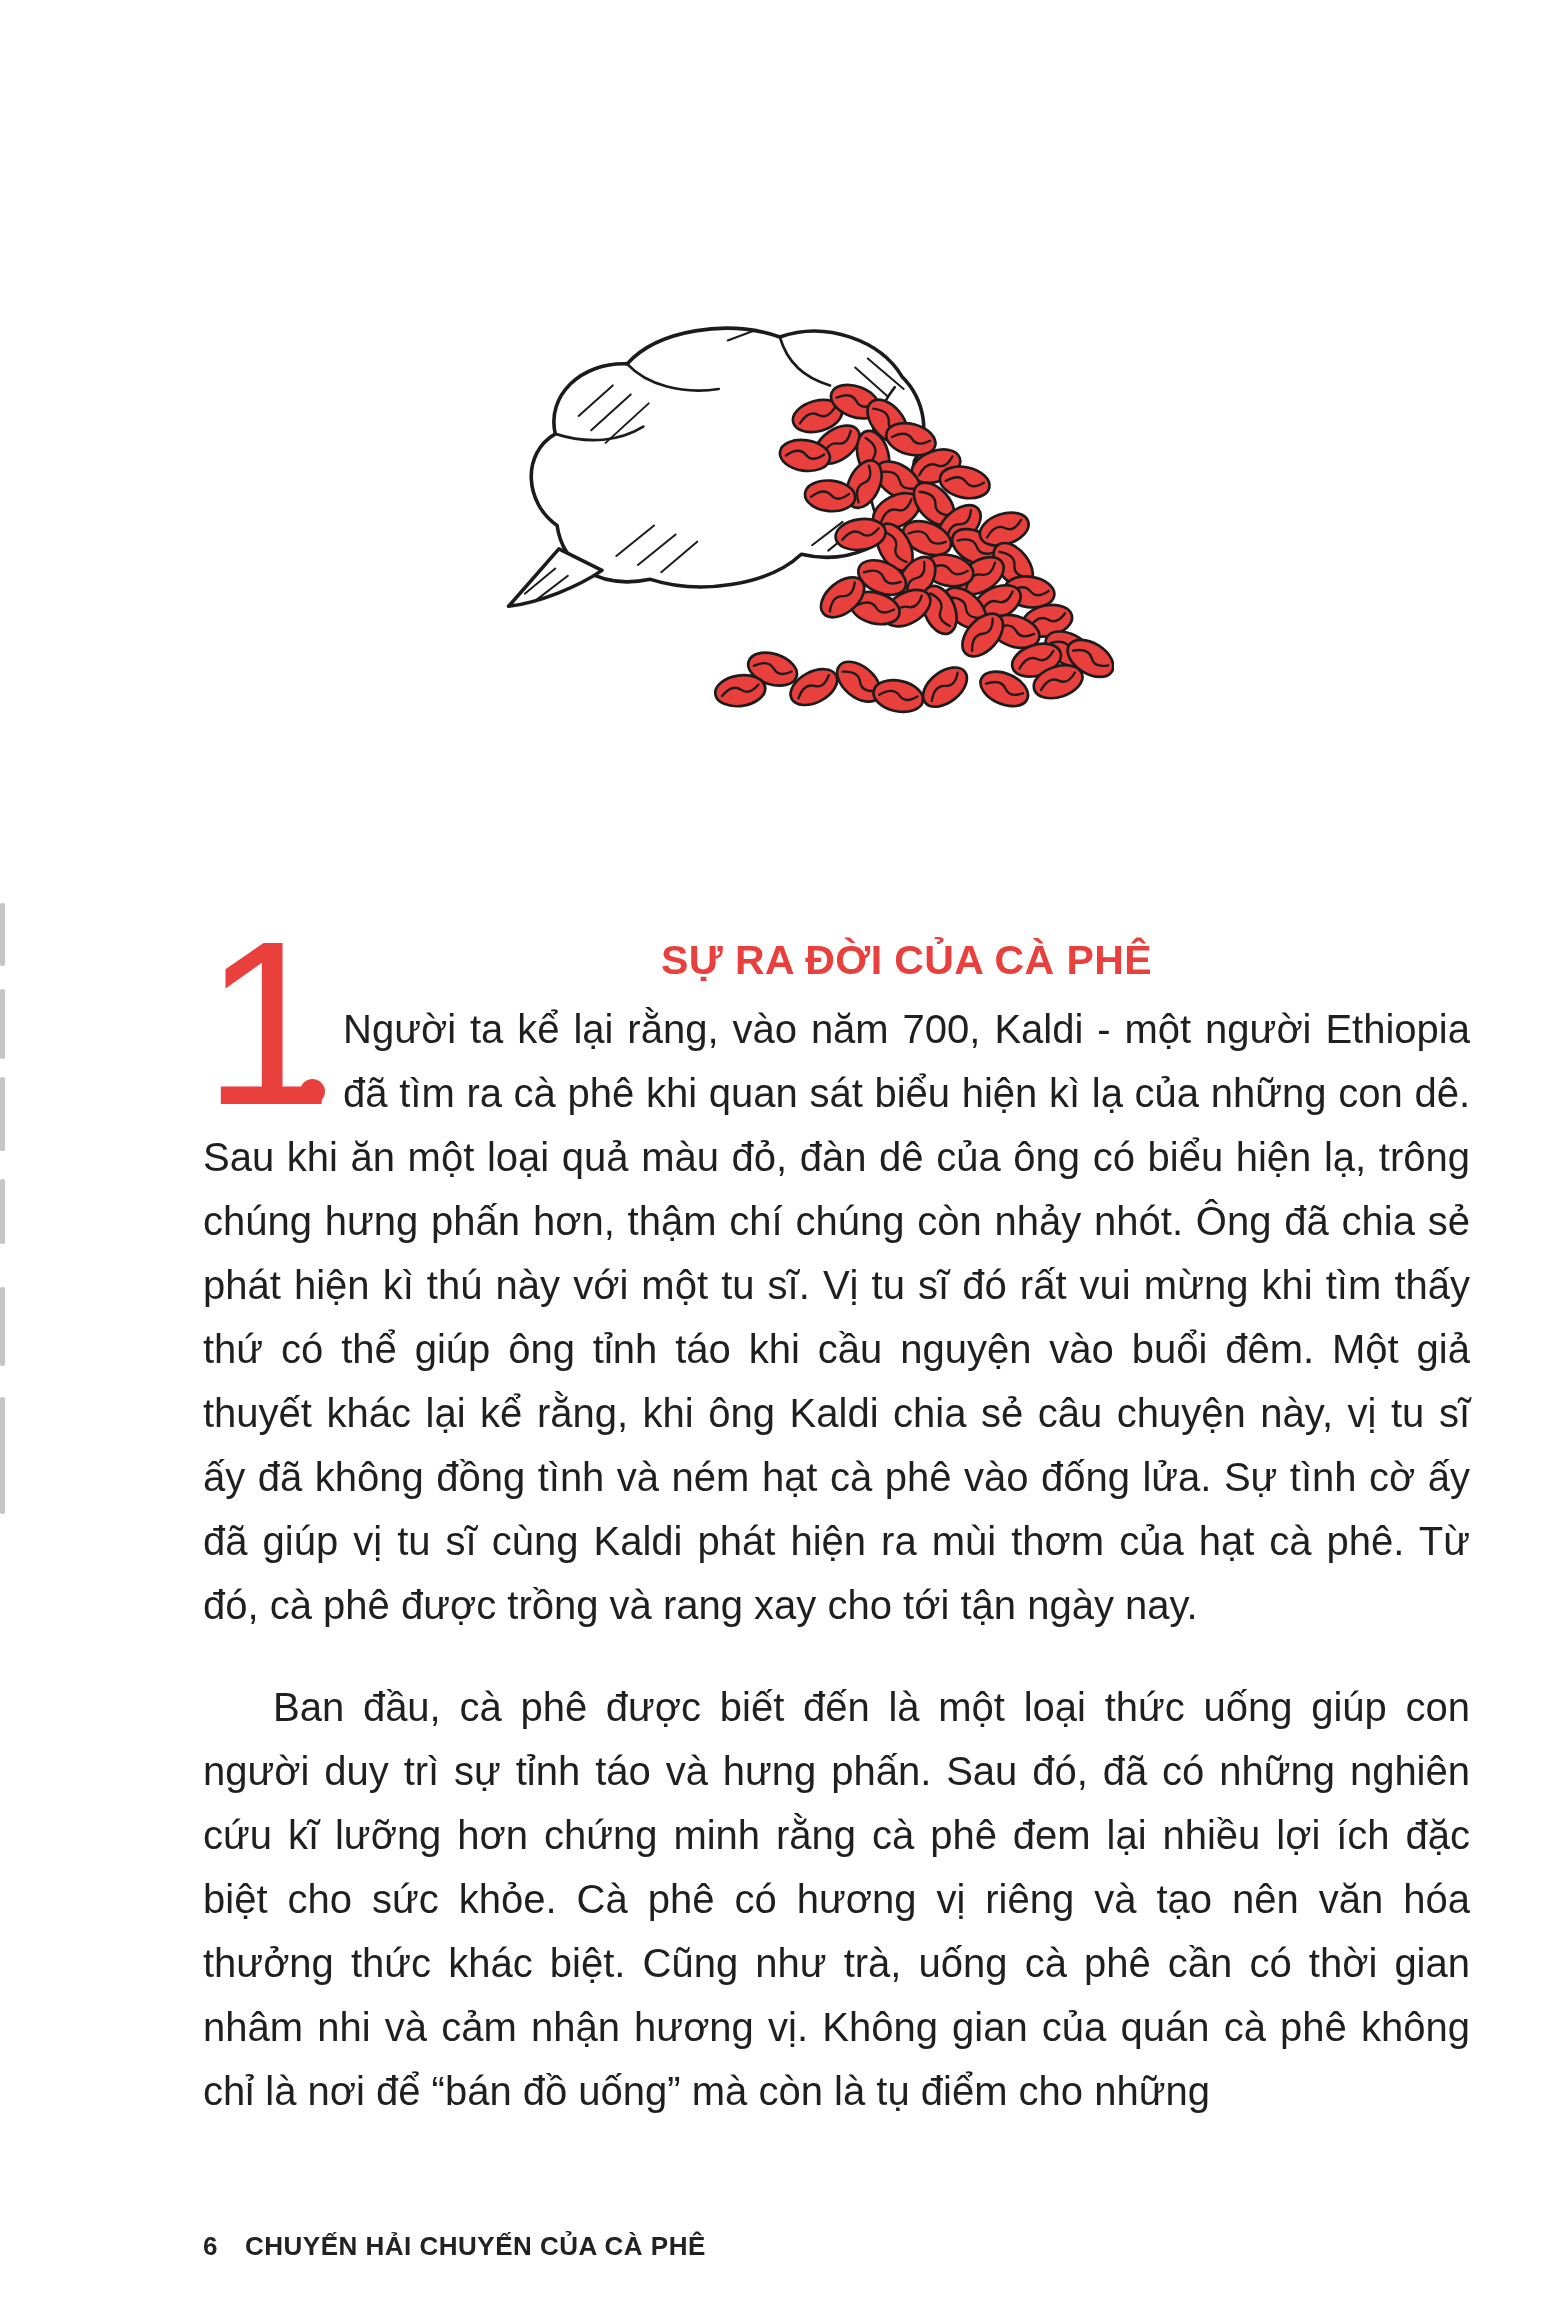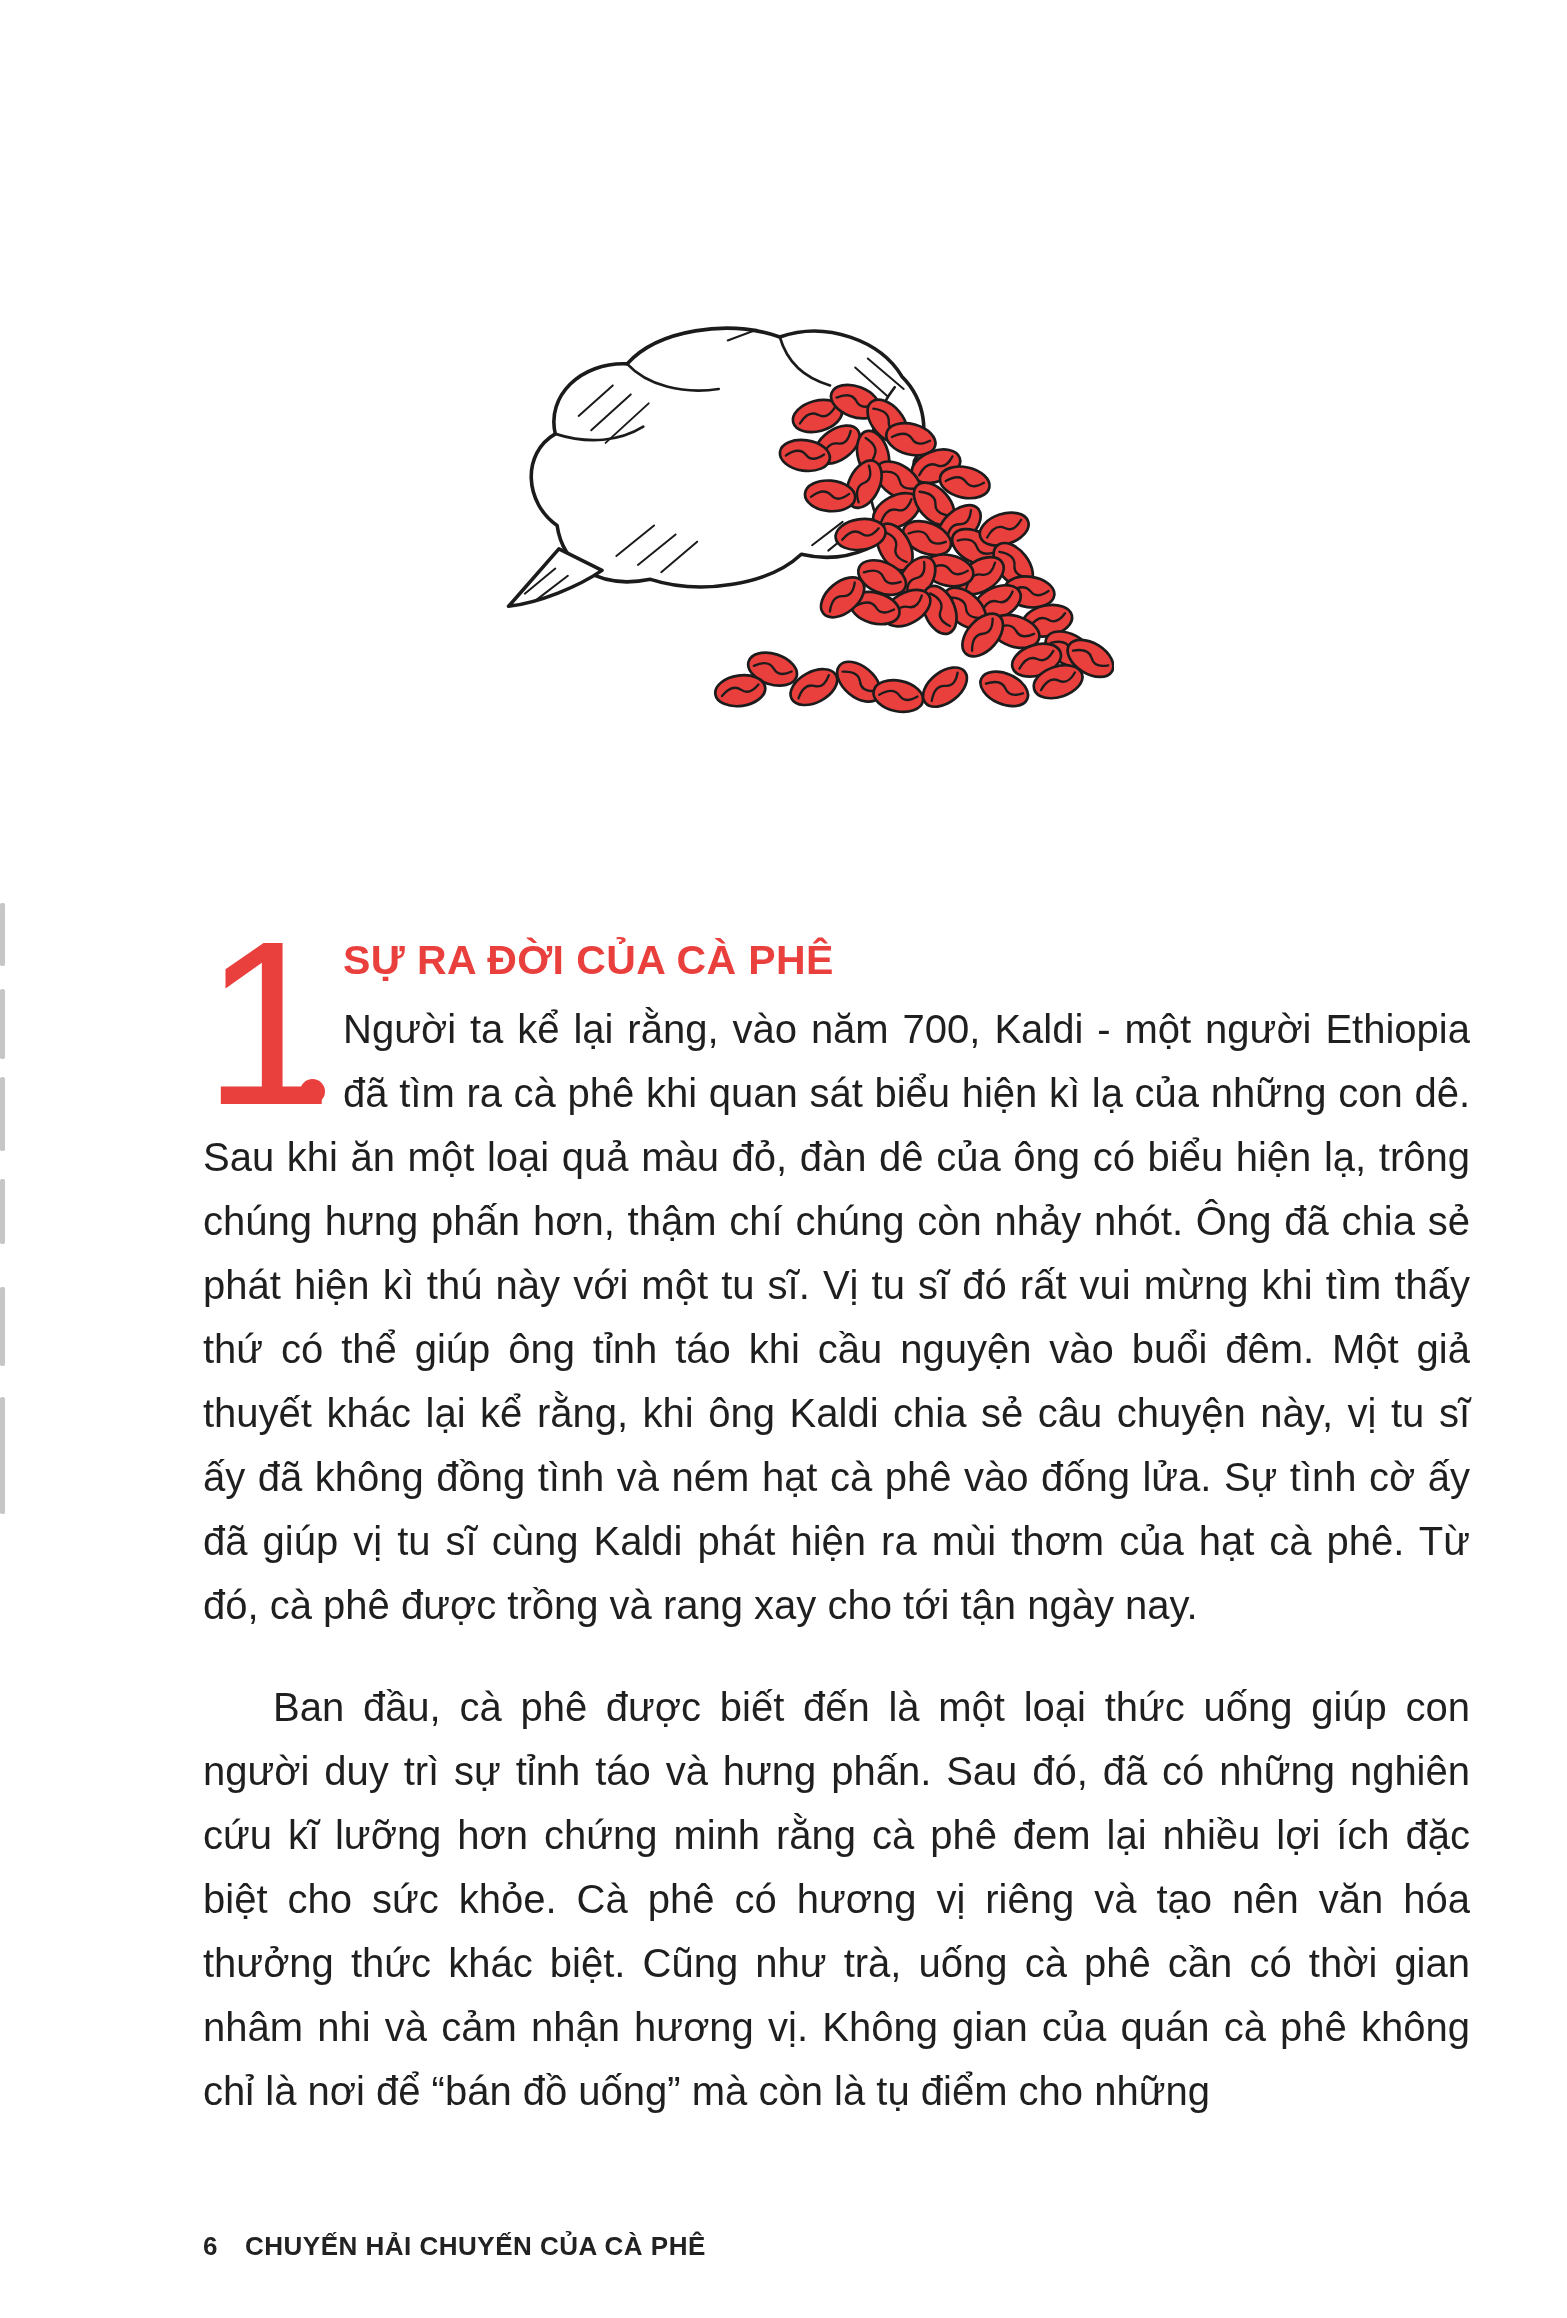--- a/index.html
+++ b/index.html
@@ -41,21 +41,21 @@
     font-size:234px;line-height:1;color:var(--red);
     font-weight:400;letter-spacing:-5.4px;
   }
   .dropcap .dot{
     position:absolute;right:-7.2px;bottom:18px;
     width:25px;height:25px;border-radius:50%;background:var(--red);
   }
   .chapter-title{
     margin:3.6px 0 12.6px 0;
     font-size:41px;line-height:50px;font-weight:bold;
-    color:var(--red);letter-spacing:0.4px;
+    color:var(--red);letter-spacing:0.4px;text-align:center;
   }
   .para{
     margin:0;font-size:40px;line-height:64px;text-align:justify;
     color:var(--ink);
   }
   .para + .para{margin-top:38px;text-indent:70px;}
   
   .footer{
     position:absolute;top:2231px;left:203px;
     display:flex;align-items:baseline;gap:27px;

